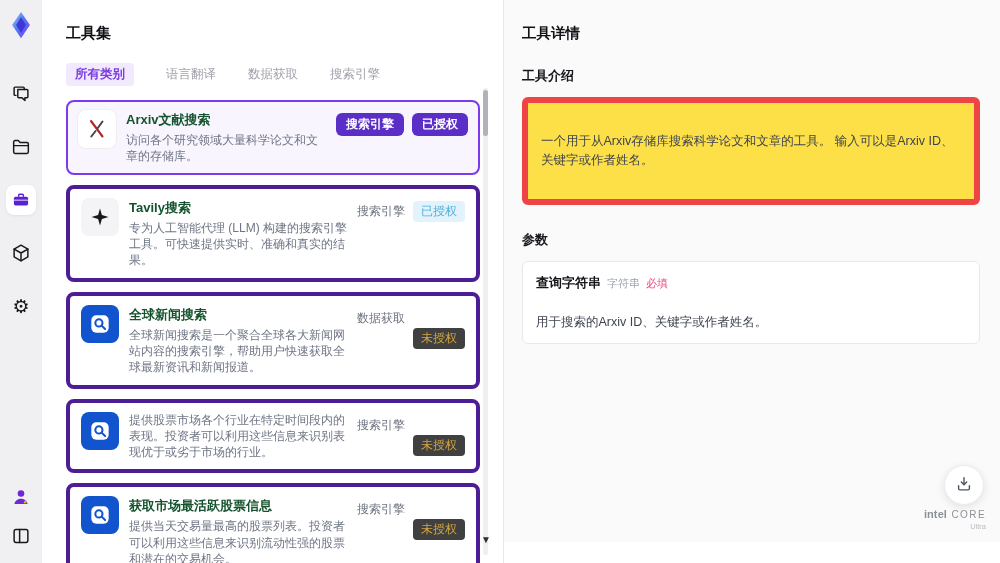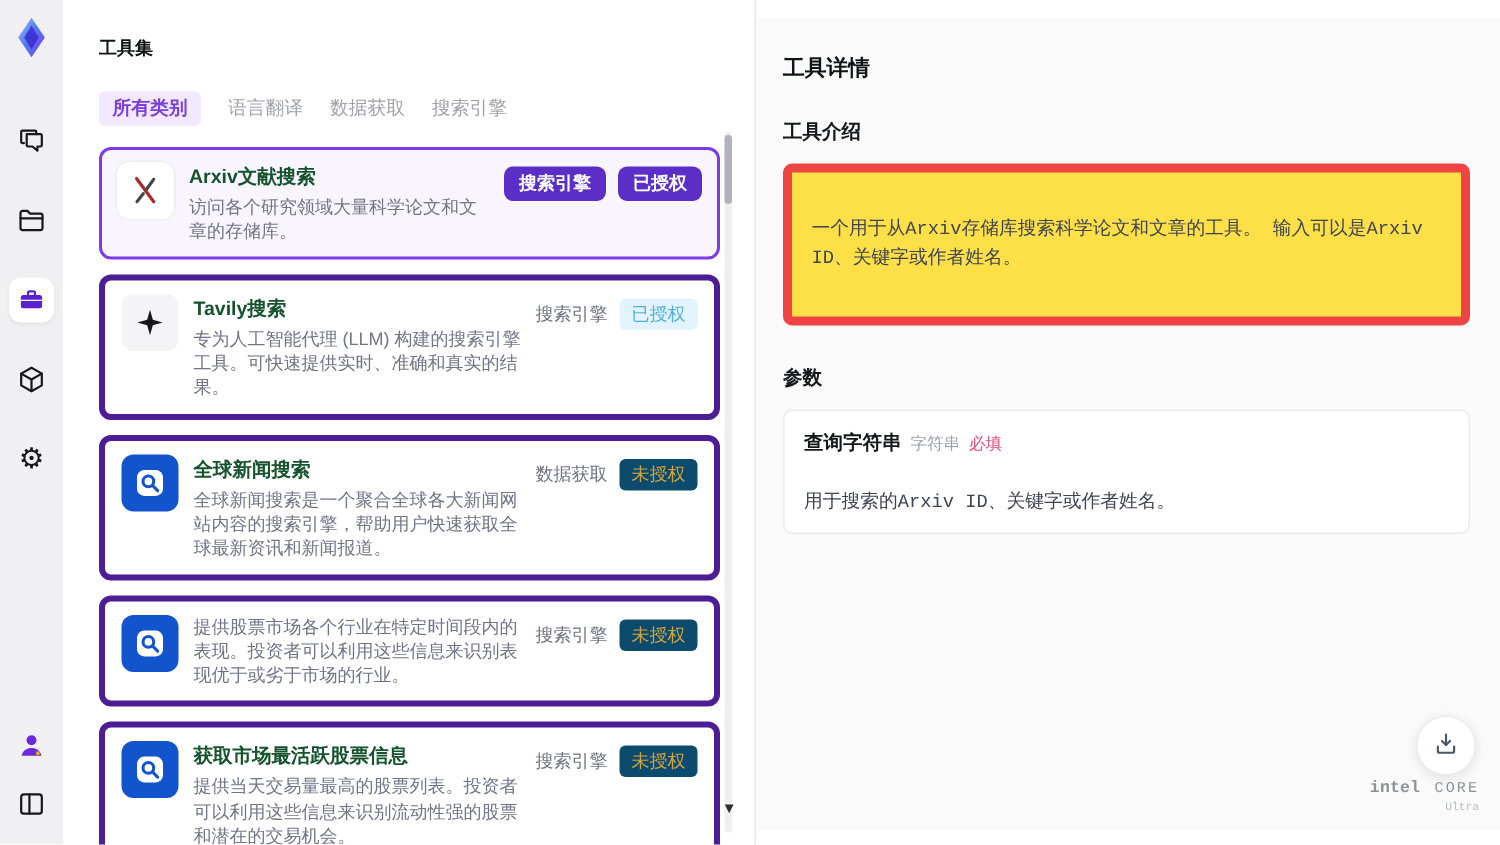--- a/index.html
+++ b/index.html
@@ -13,49 +13,49 @@
   .rail-nav{display:flex;flex-direction:column;gap:23px;align-items:center;}
   .rail-item{width:30px;height:30px;display:flex;align-items:center;justify-content:center;cursor:pointer;border-radius:8px;}
   .rail-item.active{background:#fff;box-shadow:0 1px 3px rgba(0,0,0,.07);}
   .rail-item svg{display:block}
   .rail-bottom{margin-top:auto;display:flex;flex-direction:column;gap:9px;align-items:center;}
   .gear-glyph{font-size:19px;line-height:1;color:#17171c;}
 
   
   .list-panel{position:absolute;left:42px;top:0;width:462px;height:563px;background:#fff;
     border-right:1px solid #e9e9ec;box-sizing:border-box;padding:24px 24px 0;}
-  .page-title{margin:0 0 20px;font-size:12px;font-weight:700;color:#111216;}
-  .tabs{display:flex;gap:18px;align-items:center;margin-bottom:15px;height:22px;}
+  .page-title{margin:0 0 20px;font-size:15px;font-weight:700;color:#111216;}
+  .tabs{display:flex;gap:32px;align-items:center;margin-bottom:15px;height:22px;}
   .tab{border:none;background:none;padding:0;font-size:12.5px;color:#a1a1aa;cursor:pointer;font-family:inherit;}
   .tab.active{background:#f2e9fe;color:#7a3ee0;padding:3px 9px;border-radius:4px;font-weight:700;}
   .cards{width:414px;}
   .tool-card{display:flex;gap:10px;padding:9px 11px;border:4px solid #4c1d95;border-radius:8px;
     background:#fff;margin-bottom:10px;box-sizing:border-box;cursor:pointer;}
   .tool-card.selected{border:2px solid #7c3aed;background:#f9f5ff;padding:8px 10px;}
   .tool-icon{width:38px;height:38px;border-radius:8px;flex:none;display:flex;align-items:center;justify-content:center;}
   .icon-white{background:#fff;box-shadow:0 0 0 1px #eee;}
   .icon-gray{background:#f4f4f6;}
   .icon-blue{background:#1254cd;}
   .tool-body{flex:1;min-width:0;}
   .tool-title{font-size:13px;font-weight:700;color:#14532d;margin:1px 0 3px;}
   .tool-desc{font-size:12px;color:#6f7584;line-height:1.36;}
   .tool-badges{display:flex;gap:8px;flex:none;align-items:flex-start;padding-top:3px;}
   .cat{font-size:12px;color:#6f7480;padding:2px 0;white-space:nowrap;}
   .auth{font-size:12px;padding:2px 8px;border-radius:4px;white-space:nowrap;}
   .auth.authorized{background:#e3f3fb;color:#4fb0de;}
-  .auth.unauthorized{background:#0c4a6e;color:#d2a53e;}
+  .auth.unauthorized{background:#404040;color:#d2a53e;margin-top:20px;}
   .tool-card.selected .cat,.tool-card.selected .auth{background:#5b2ec7;color:#fff;
     padding:3px 10px;border-radius:6px;font-weight:700;}
   .scrollbar{position:absolute;top:88px;bottom:8px;right:15px;width:5px;border-radius:3px;background:#efeff2;}
   .scroll-thumb{position:absolute;top:2px;left:0;width:5px;height:46px;border-radius:3px;background:#b2b2ba;}
   .scroll-arrow{position:absolute;right:12px;bottom:18px;font-size:10px;color:#2d2d33;line-height:1;cursor:pointer;}
 
   
-  .detail-panel{position:absolute;left:504px;top:12px;width:496px;height:542px;background:#fafafb;
-    box-sizing:border-box;padding:24px 20px 0 18px;font-family:Liberation Mono, monospace;}
+  .detail-panel{position:absolute;left:504px;top:0;width:496px;height:542px;background:#fafafb;
+    box-sizing:border-box;padding:24px 20px 0 18px;}
   .detail-title{margin:0 0 24px;font-size:14.5px;font-weight:700;color:#111216;}
   .section-heading{margin:0 0 12px;font-size:13px;font-weight:700;color:#15161a;}
   .info-card{background:#fde047;border:6px solid #ef4444;border-radius:6px;padding:29px 13px;
     font-size:12.5px;color:#3f4450;line-height:1.5;margin-bottom:26px;}
   .param-card{background:#fff;border:1px solid #e9e9ec;border-radius:6px;padding:12px 13px;}
   .param-head{display:flex;align-items:baseline;gap:6px;margin-bottom:22px;}
   .param-name{font-size:13px;font-weight:700;color:#15161a;}
   .param-type{font-size:11px;color:#9ba1ab;}
   .param-req{font-size:11px;color:#e64c7c;}
   .param-desc{font-size:12.5px;color:#3f4450;}

